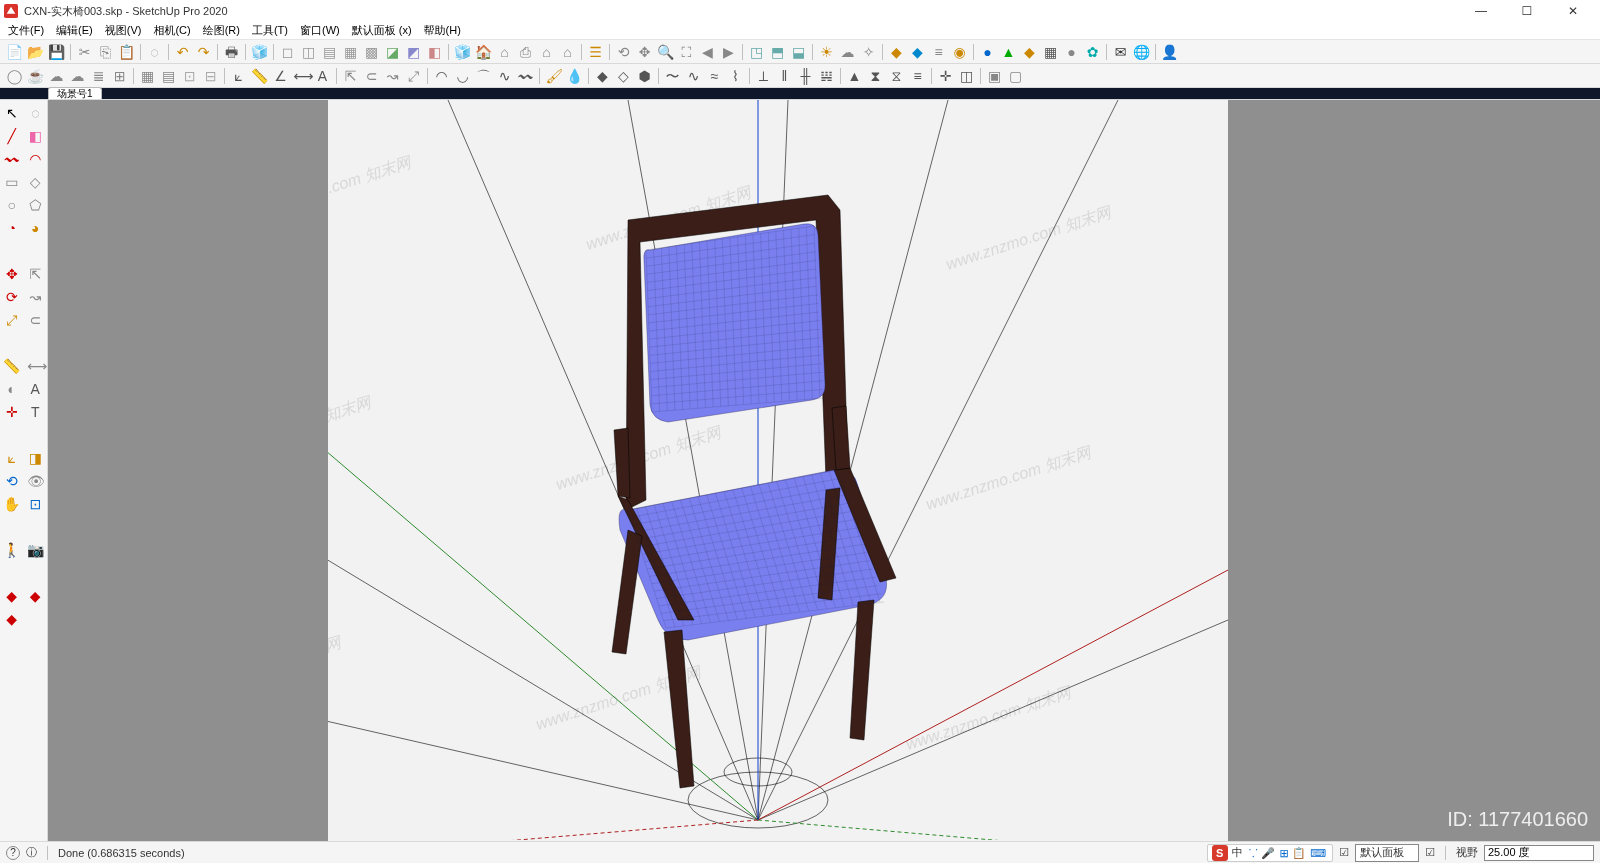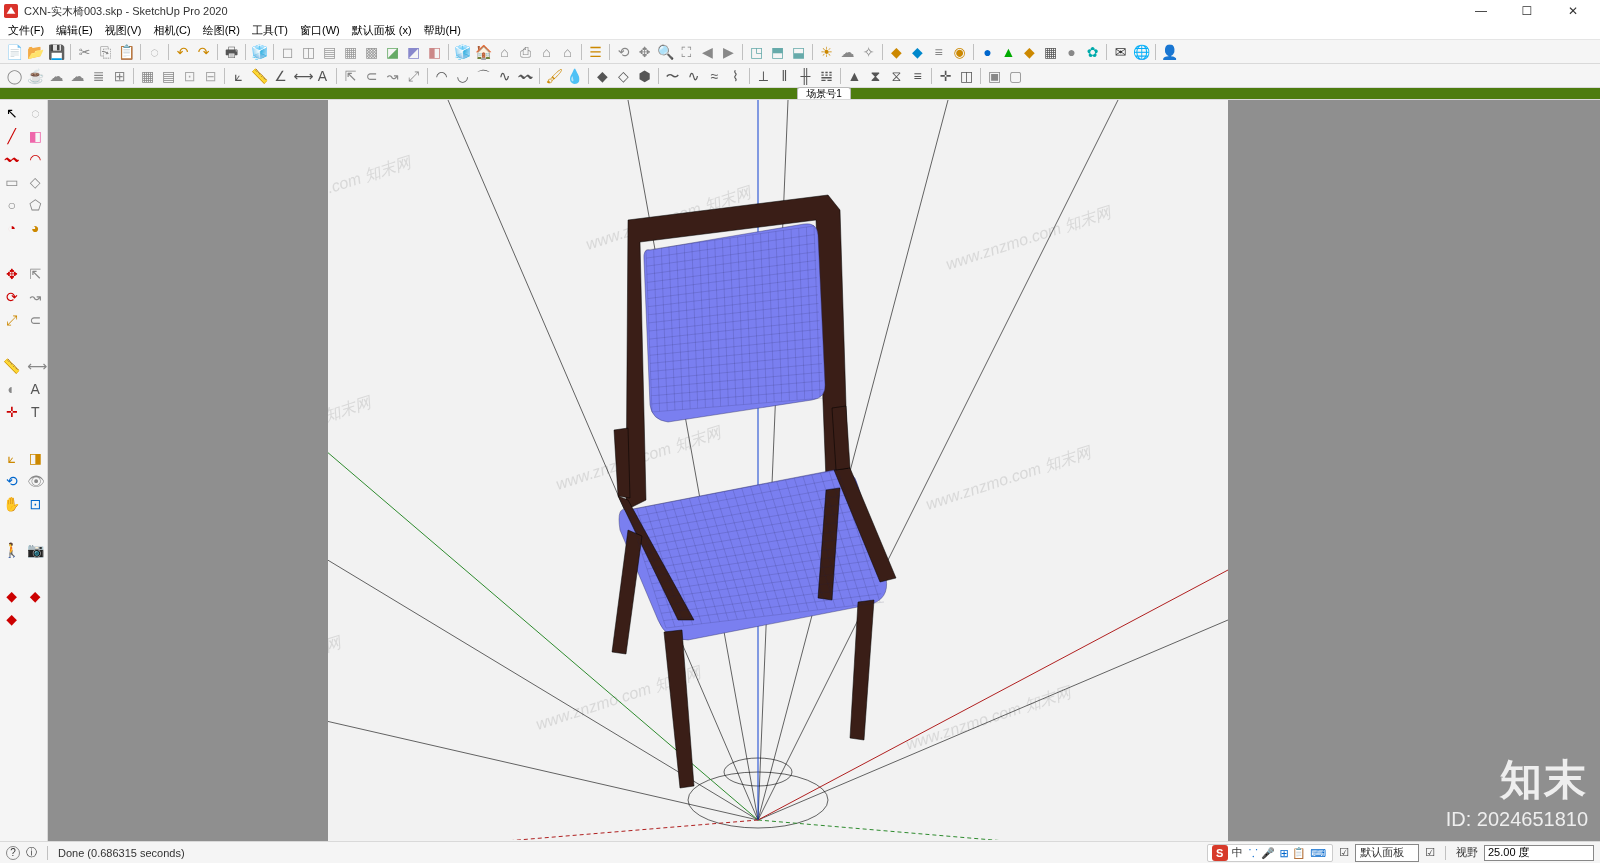--- a/index.html
+++ b/index.html
@@ -18,21 +18,21 @@
 .tsep { width: 1px; height: 16px; background: #c0c0c0; margin: 0 3px; }
 .tbtn svg, .tbtn .glyph { width: 16px; height: 16px; }
 .glyph { font-size: 14px; line-height: 16px; text-align: center; }
 
 .workarea { position: relative; height: calc(863px - 22px - 18px - 24px - 24px - 12px - 22px); display: flex; }
 .left-tools { width: 48px; background: #f5f5f5; border-right: 1px solid #d9d9d9; display: flex; flex-direction: column; padding-top: 2px; }
 .left-tools .row { display: flex; }
 .ltbtn { width: 22px; height: 22px; display: flex; align-items: center; justify-content: center; margin: 0 1px 1px 1px; border-radius: 2px; }
 .ltbtn .glyph, .ltbtn svg { width: 16px; height: 16px; font-size: 14px; }
 
-.scenetabs { height: 12px; background: #4d7c0f; border-bottom: 1px solid #d9d9d9; display: flex; align-items: flex-end; padding-left: 48px; font-size: 10px; justify-content: center; }
+.scenetabs { height: 12px; background: #0f172a; border-bottom: 1px solid #d9d9d9; display: flex; align-items: flex-end; padding-left: 48px; font-size: 10px; }
 .scenetab { padding: 0 8px; border: 1px solid #bbb; border-bottom: none; background: #fff; border-radius: 3px 3px 0 0; height: 12px; line-height: 11px; }
 
 .viewport { flex: 1; position: relative; background: #8f8f8f; overflow: hidden; }
 .stage { position: absolute; left: 280px; top: 0; width: 900px; height: 100%; background: #f2f2f2; }
 .watermark-logo { position: absolute; right: 12px; bottom: 10px; text-align: right; color: rgba(255,255,255,0.85); }
 .watermark-logo .brand { font-size: 42px; font-weight: 600; letter-spacing: 2px; }
 .watermark-logo .idline { font-size: 20px; font-weight: 500; }
 
 .statusbar { height: 22px; background: #f5f5f5; border-top: 1px solid #d9d9d9; display: flex; align-items: center; font-size: 11px; color: #333; padding: 0 6px; gap: 6px; }
 .statusbar .sep { width: 1px; height: 14px; background: #c0c0c0; margin: 0 4px; }
@@ -724,22 +724,21 @@
               <line x1="330.875" y1="505.875" x2="547.375" y2="477.25" class="wire"></line>
               <line x1="333.25" y1="513.25" x2="550.25" y2="485.5" class="wire"></line>
               <line x1="335.625" y1="520.625" x2="553.125" y2="493.75" class="wire"></line>
               <line x1="338" y1="528" x2="556" y2="502" class="wire"></line>
             </g>
         </g>
       </svg>
     </div>
 
     <div class="watermark-logo">
-      <div class="brand">知末</div>
-      <div class="idline">ID: 2024651810</div>
+      <div class="idline">ID: 1177401660</div>
     </div>
   </div>
 </div>
 
 <div class="statusbar">
   <span style="border:1px solid #888;border-radius:50%;width:14px;height:14px;display:inline-flex;align-items:center;justify-content:center;font-size:10px">?</span>
   <span>ⓘ</span>
   <div class="sep"></div>
   <span>Done (0.686315 seconds)</span>
   <div class="spacer"></div>

